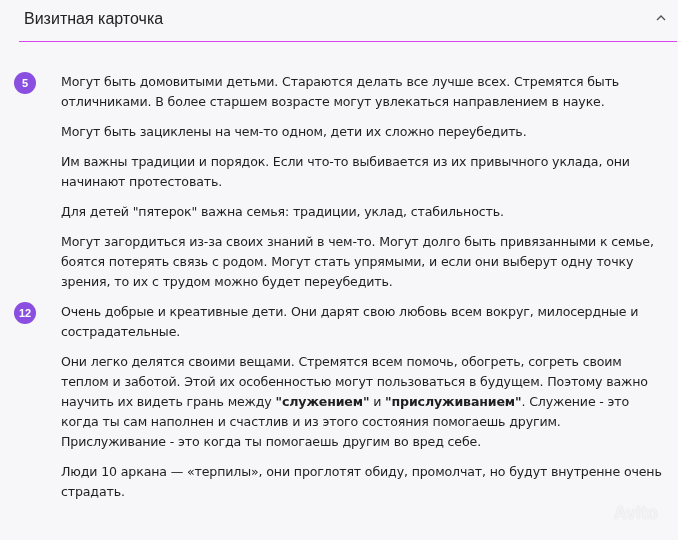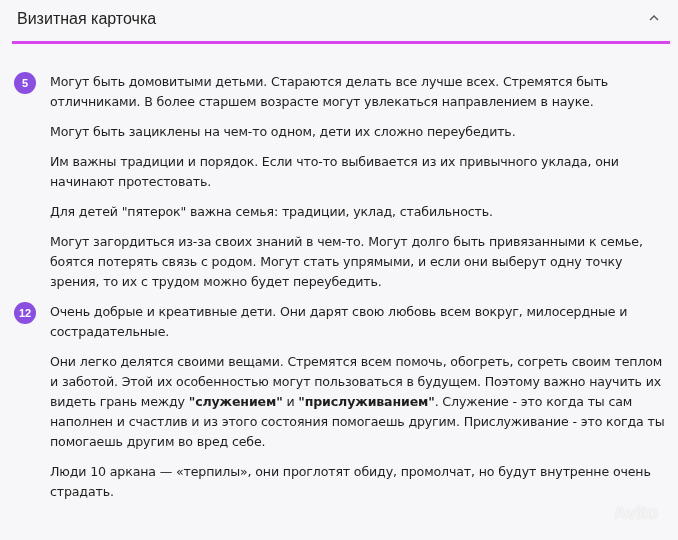--- a/index.html
+++ b/index.html
@@ -4,22 +4,22 @@
 <style>
   html, body { margin: 0; padding: 0; }
   body {
     width: 678px; height: 540px; overflow: hidden;
     background: #f7f7f9;
     font-family: "DejaVu Sans", sans-serif;
     color: #1f1f1f;
     position: relative;
   }
   .header {
-    position: absolute; left: 12px; top: 0; width: 658px; height: 41px;
-    border-bottom: 3px solid #d946ef;
+    position: absolute; left: 19px; top: 0; width: 658px; height: 41px;
+    border-bottom: 1px solid #d946ef;
     text-align: center;
   }
   .header-title {
     position: absolute; left: 5px; top: 10px;
     font-family: "Liberation Sans", sans-serif;
     font-size: 16px; color: #222;
   }
   .chevron {
     position: absolute; right: 10px; top: 12px;
     width: 12px; height: 12px; cursor: pointer;
@@ -30,21 +30,21 @@
   .section { position: relative; padding-left: 46px; padding-right: 10px; }
   .badge {
     position: absolute; left: 14px; top: 0px;
     width: 22px; height: 22px; border-radius: 50%;
     background: #8a4fe0; color: #fff;
     font-family: "Liberation Sans", sans-serif;
     font-size: 11px; font-weight: bold;
     display: flex; align-items: center; justify-content: center;
   }
   p {
-    margin: 0 0 10px 4px;
+    margin: 0 0 10px 15px;
     font-size: 12.6px; line-height: 20px;
     letter-spacing: -0.15px;
   }
   .watermark {
     position: absolute; right: 20px; bottom: 16px;
     font-family: "Liberation Sans", sans-serif;
     font-size: 18px; font-weight: bold;
     color: rgba(255,255,255,0.75);
     text-shadow: 0 0 1px rgba(160,160,160,0.5);
     pointer-events: none;

